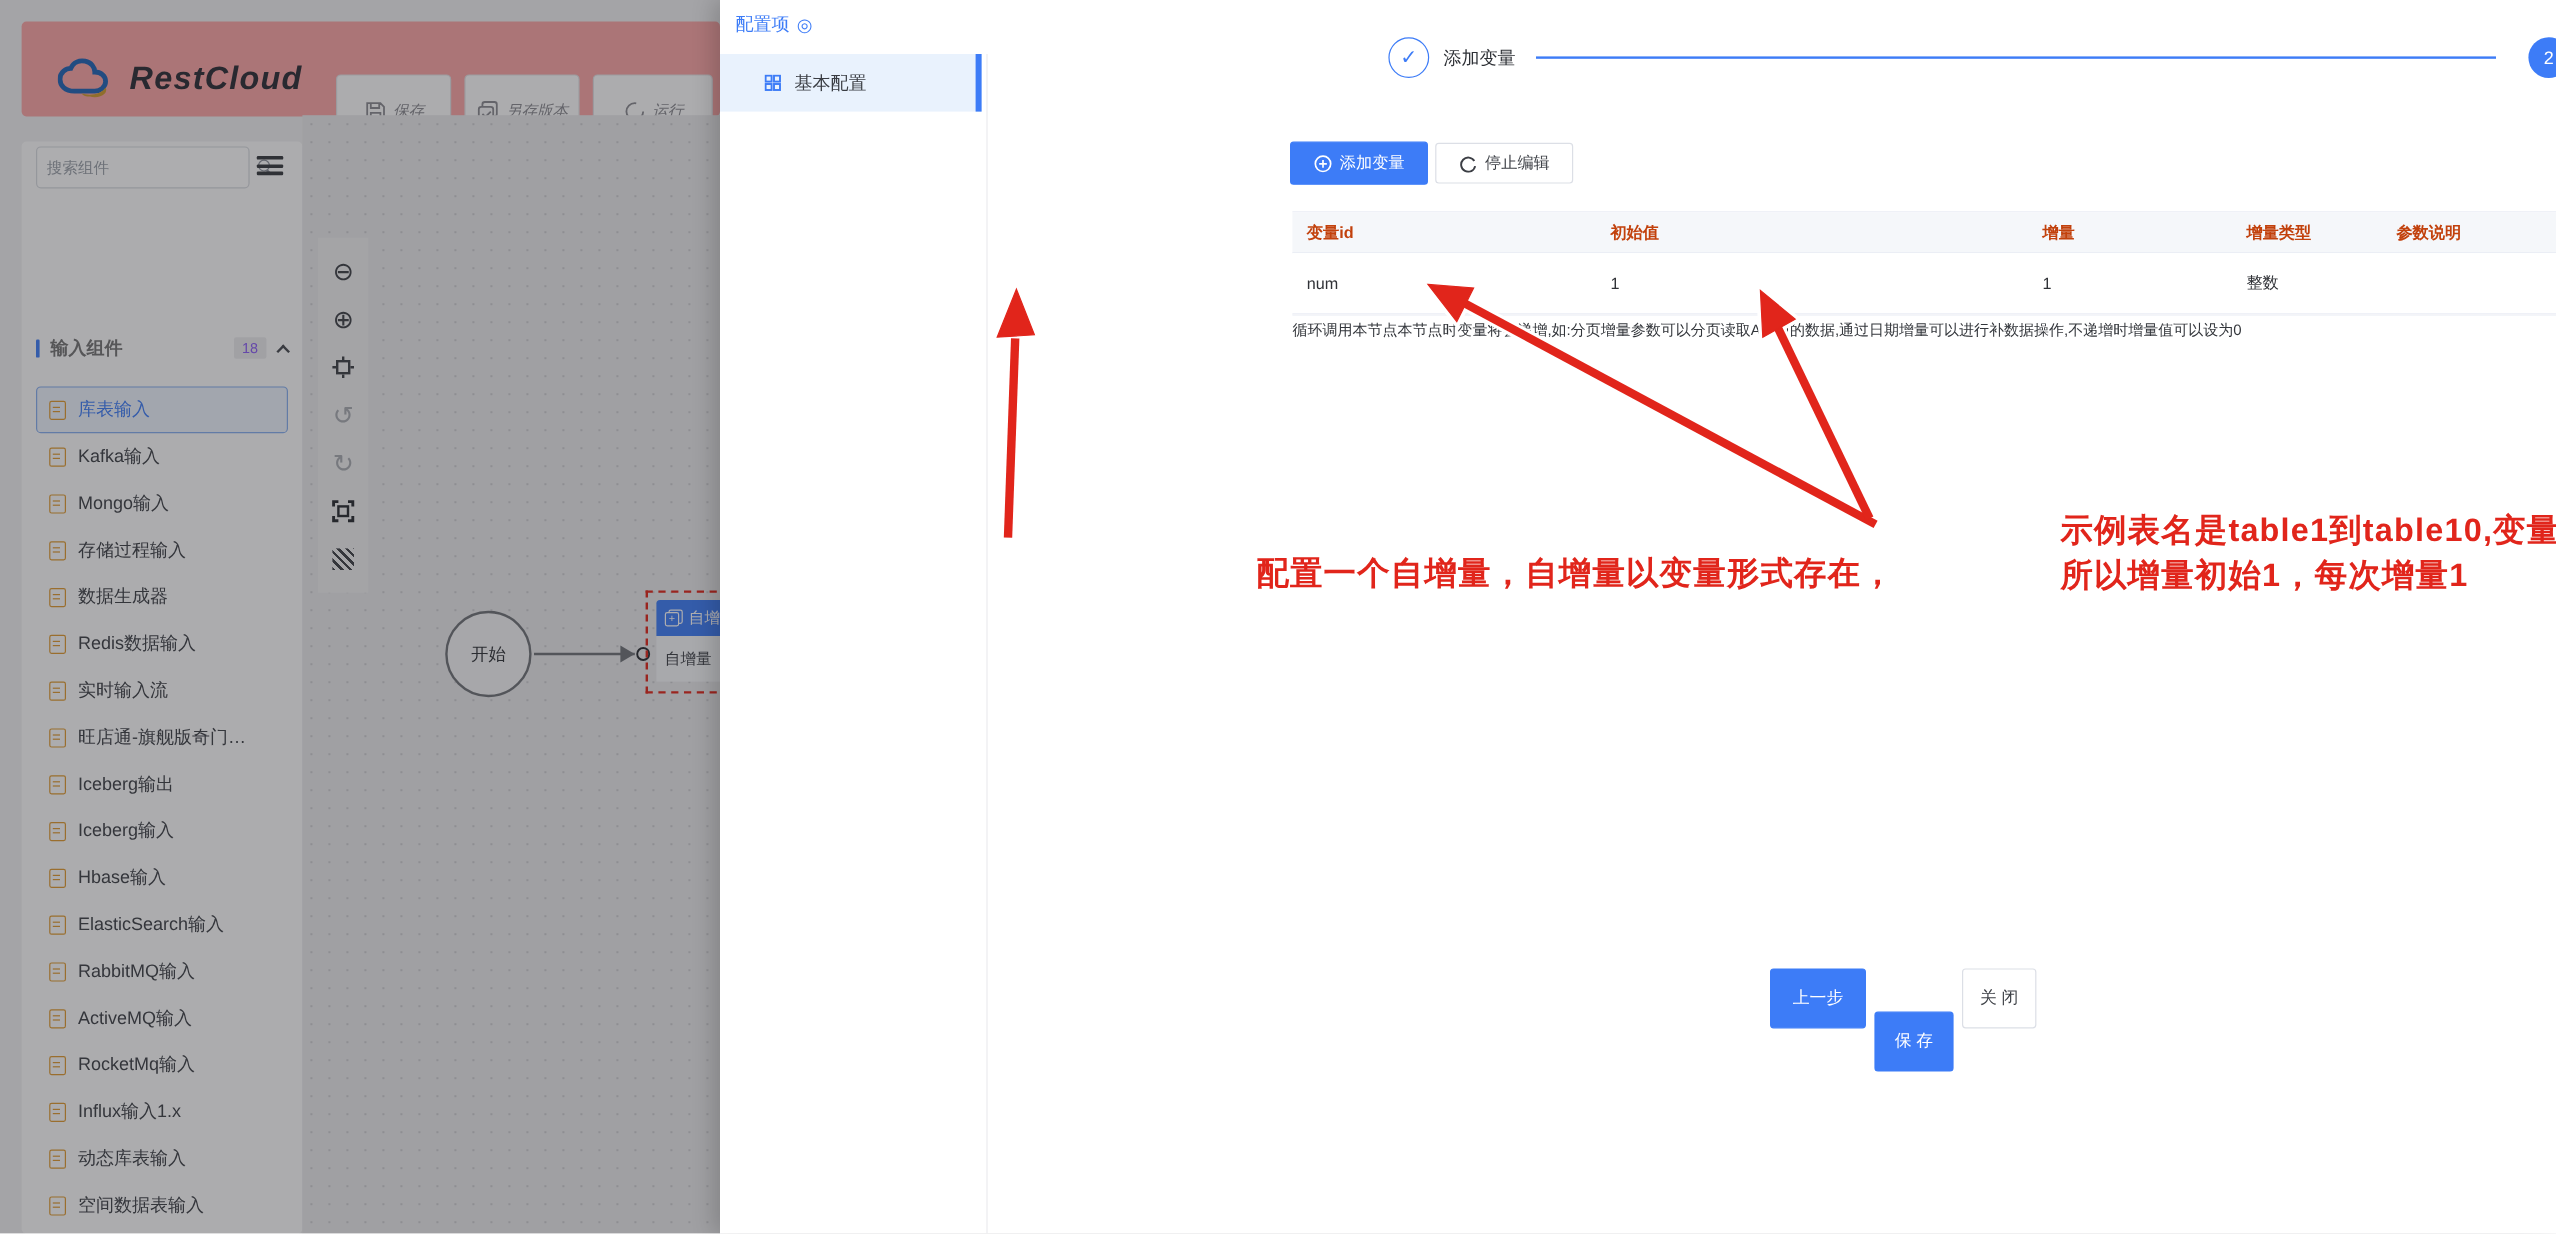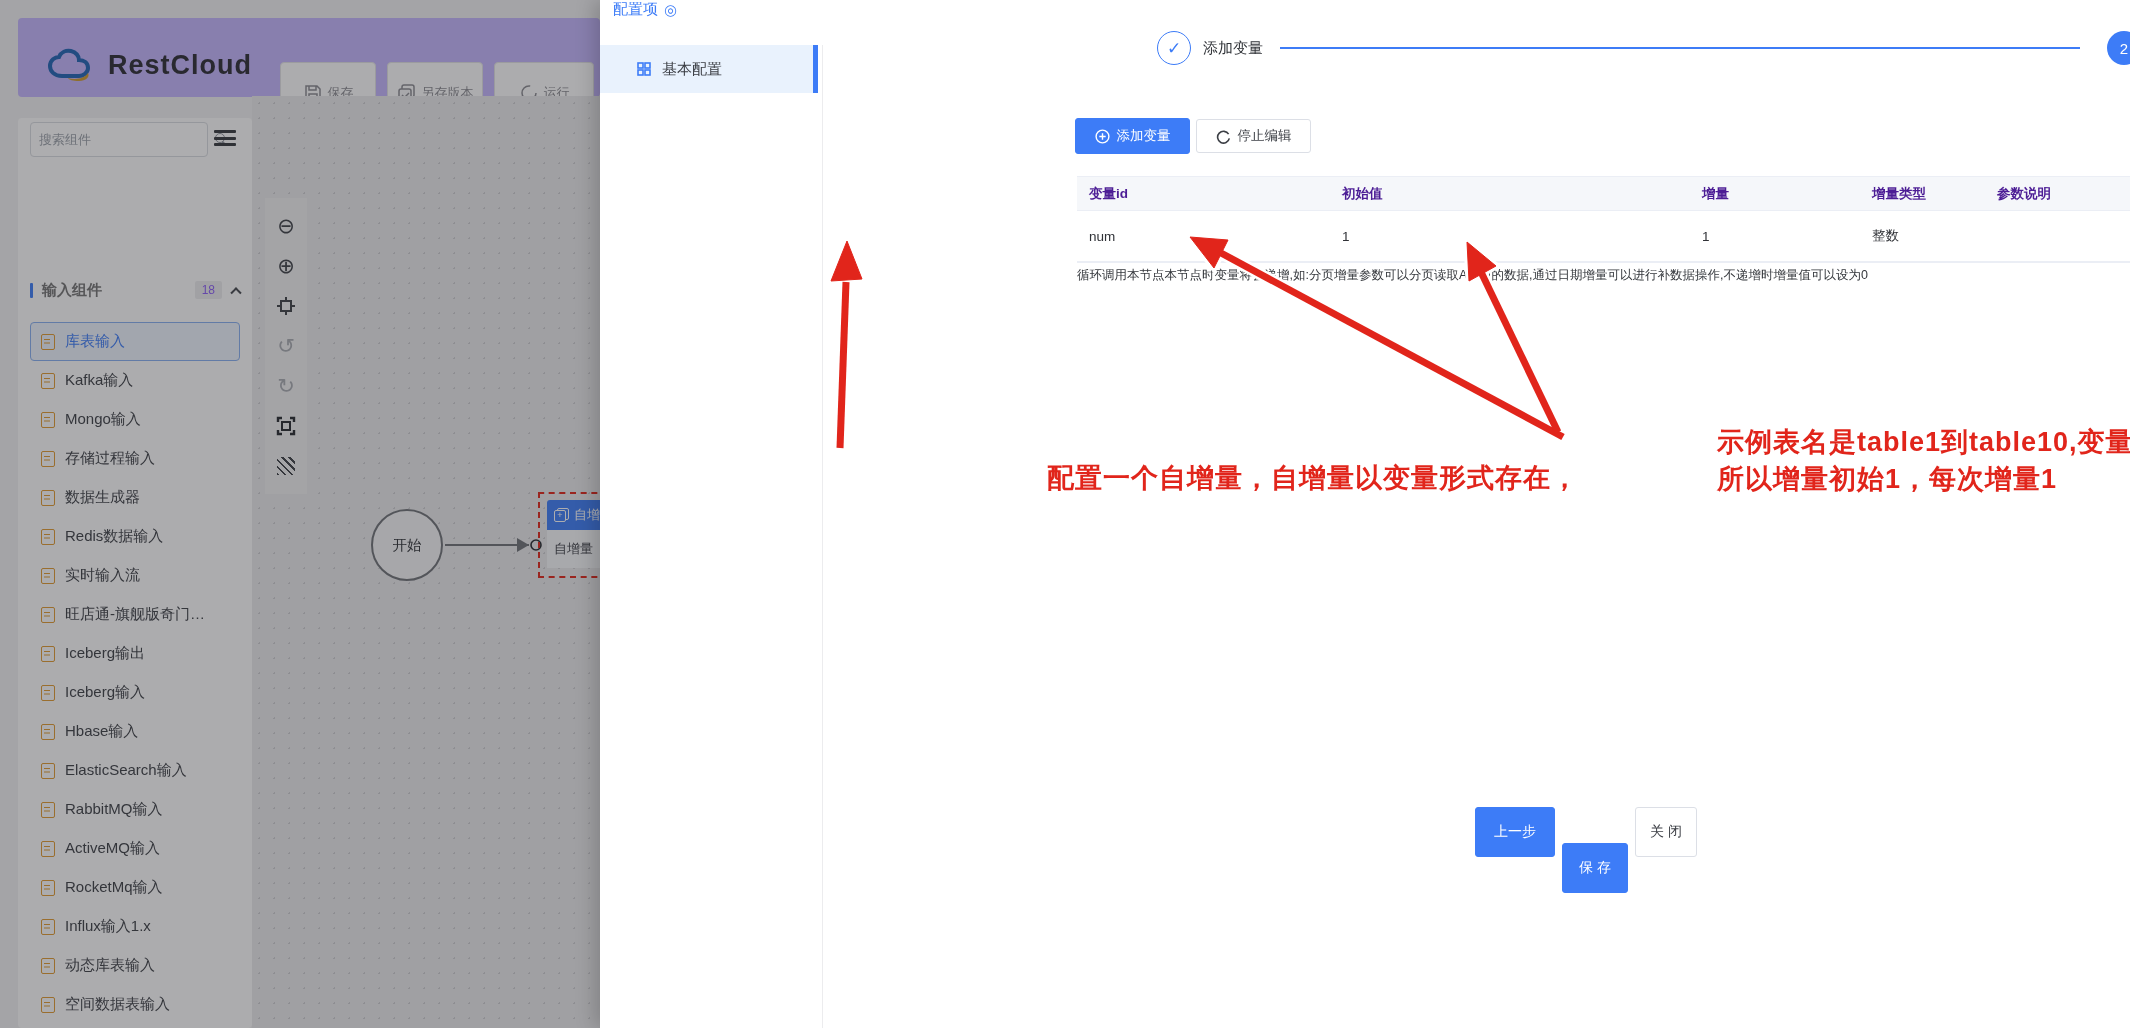--- a/index.html
+++ b/index.html
@@ -3,21 +3,21 @@
 <meta charset="utf-8">
 <style>
   * { margin:0; padding:0; box-sizing:border-box; }
   html,body { width:2130px; height:1028px; overflow:hidden; }
   body { font-family:"Liberation Sans","DejaVu Sans",sans-serif; background:#f1f1f2; }
   #app { position:relative; width:2130px; height:1028px; }
 
   
   .left-region { position:absolute; left:0; top:0; width:600px; height:1028px; background:#f1f1f2; }
 
-  .app-header { position:absolute; left:18px; top:18px; width:582px; height:79px; background:#c4b5fd; border-radius:4px; }
+  .app-header { position:absolute; left:18px; top:18px; width:582px; height:79px; background:#fca5a5; border-radius:4px;font-style:italic; }
   .logo { position:absolute; left:30px; top:30px; display:flex; align-items:center; gap:14px; }
   .logo-text { font-size:27px; font-weight:bold; color:#2b2b33; letter-spacing:1px; }
   .hdr-btn { position:absolute; top:44px; width:96px; height:62px; background:#fdfdfd; border:1px solid #e3e3e6; border-radius:4px; display:flex; flex-direction:row; align-items:center; justify-content:center; gap:5px; color:#8a8a90; font-size:13px; }
   .hdr-btn .hico { width:20px; height:20px; display:block; }
 
   
   .sidebar { position:absolute; left:18px; top:118px; width:234px; height:910px; background:#fdfdfd; border-radius:4px; }
   .search-box { position:absolute; left:12px; top:4px; width:178px; height:35px; border:1px solid #d8dbe0; border-radius:4px; background:#fff; display:flex; align-items:center; padding:0 8px; }
   .search-box input { border:none; outline:none; flex:1; font-size:13px; color:#333; background:transparent; font-family:inherit; }
   .search-box input::placeholder { color:#9aa0a8; }
@@ -56,21 +56,21 @@
   .inc-node-bd { width:60px; height:38px; background:#f7f8fa; color:#3c3f45; font-size:13px; display:flex; align-items:center; padding-left:7px; overflow:hidden; white-space:nowrap; }
   .copyplus-ic { width:14px; height:14px; flex:none; position:relative; }
   .copyplus-ic::before { content:""; position:absolute; left:3px; top:0; width:10px; height:10px; border:1.5px solid #fff; border-radius:2px; }
   .copyplus-ic::after { content:"+"; position:absolute; left:0; top:2px; width:10px; height:10px; background:#3d7cf7; border:1.5px solid #fff; border-radius:2px; color:#fff; font-size:9px; line-height:8px; text-align:center; }
 
   .dim-overlay { position:absolute; left:0; top:0; width:600px; height:1028px; background:rgba(40,40,45,0.38); }
 
   
   .modal { position:absolute; left:600px; top:0; width:1530px; height:1028px; background:#ffffff; box-shadow:-6px 0 18px rgba(0,0,0,0.18); }
 
-  .cfg-title { position:absolute; left:13px; top:0; font-size:15px; color:#3d7cf7; display:flex; align-items:flex-end; gap:6px; }
+  .cfg-title { position:absolute; left:13px; top:11px; font-size:15px; color:#3d7cf7; display:flex; align-items:flex-end; gap:6px; }
   .gear-ic { font-size:15px; color:#3d7cf7; }
   .cfg-nav-item { position:absolute; left:0; top:45px; width:218px; height:48px; background:#e9f2fd; display:flex; align-items:center; padding-left:37px; gap:11px; font-size:15px; color:#3a3d43; }
   .cfg-nav-item .active-bar { position:absolute; right:0; top:0; width:5px; height:48px; background:#3d7cf7; }
   .grid-ic { width:14px; height:14px; flex:none; }
   .grid-ic svg { width:14px; height:14px; display:block; }
   .cfg-divider { position:absolute; left:222px; top:45px; width:1px; height:983px; background:#ececee; }
 
   .content { position:absolute; left:222px; top:0; width:1308px; height:1028px; }
 
   
@@ -87,21 +87,21 @@
   .add-btn { position:absolute; left:253px; top:118px; width:115px; height:36px; }
   .stop-btn { position:absolute; left:374px; top:119px; width:115px; height:34px; }
   .pluscirc-ic svg, .refresh-ic svg { display:block; }
 
   
   .var-table { position:absolute; left:255px; top:176px; width:1267px; border:1px solid #ebeef5; border-left:none; border-right:none; }
   .tr { display:flex; }
   .tr.head { background:#f5f7fa; height:34px; border-bottom:1px solid #ebeef5; }
   .tr.body { background:#fff; height:51px; border-bottom:1px solid #ebeef5; }
   .td { padding:0 12px; display:flex; align-items:center; font-size:13.5px; color:#303237; overflow:hidden; }
-  .tr.head .td { color:#4c1d95; font-weight:bold; }
+  .tr.head .td { color:#c2410c; font-weight:bold; }
   .td.c1{width:253px;} .td.c2{width:360px;} .td.c3{width:170px;} .td.c4{width:125px;} .td.c5{width:255px;}
 
   .hint { position:absolute; left:255px; top:267px; width:1267px; font-size:12.5px; color:#33363b; }
 
   
   .red-note { position:absolute; color:#e1251b; font-weight:bold; font-size:27px; line-height:37px; letter-spacing:1px;
       text-shadow:-2px -2px 0 #fff,2px -2px 0 #fff,-2px 2px 0 #fff,2px 2px 0 #fff,0 -2px 0 #fff,0 2px 0 #fff,-2px 0 0 #fff,2px 0 0 #fff; }
   .note-left { left:225px; top:460px; width:640px; }
   .note-right { left:895px; top:424px; width:620px; }
 

